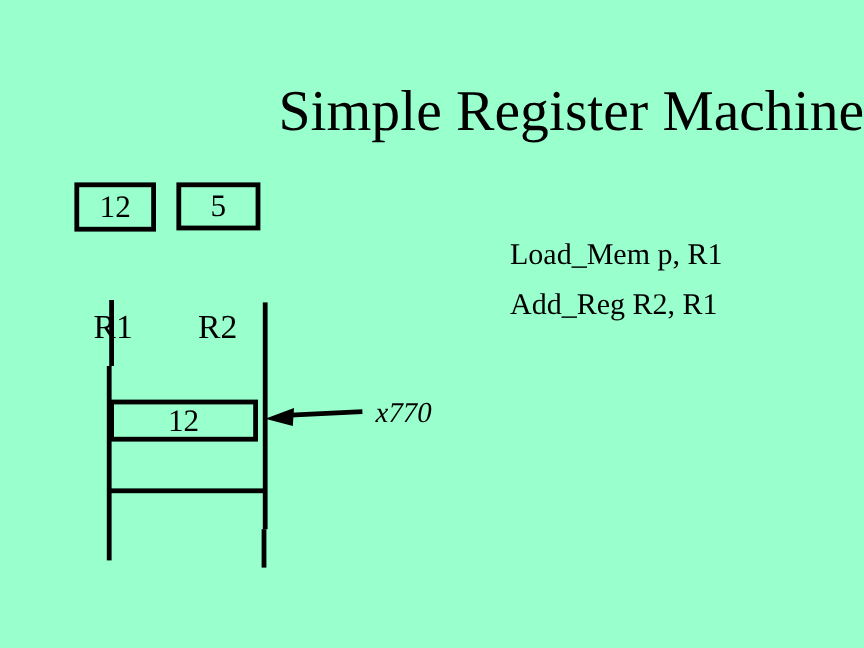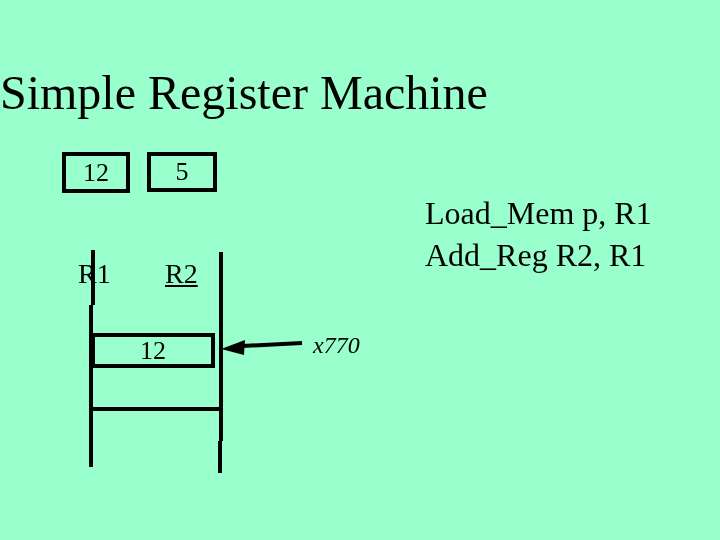--- a/index.html
+++ b/index.html
@@ -15,40 +15,40 @@
     color: #000;
     font-family: "Liberation Serif", "DejaVu Serif", serif;
     overflow: hidden;
   }
   .abs { position: absolute; }
 
   .slide-title {
     top: 69px;
     left: 0;
     width: 720px;
-    text-align: left;
+    text-align: right;
     font-size: 48px;
     line-height: 48px;
     white-space: nowrap;
   }
 
   .reg-box {
     box-sizing: border-box;
     border: 4px solid #000;
     display: flex;
     align-items: center;
     justify-content: center;
     font-size: 26px;
   }
   .reg-box-r1 { left: 62px;  top: 152px; width: 68px; height: 41px; }
   .reg-box-r2 { left: 147px; top: 152px; width: 70px; height: 40px; }
 
   .reg-label { font-size: 28px; line-height: 1; margin-top: 48px; }
   .reg-label-r1 { left: 78px;  top: 212px; }
-  .reg-label-r2 { left: 165px; top: 212px; text-decoration: underline; }
+  .reg-label-r2 { left: 165px; top: 212px; }
 
   .vline { background: #000; width: 4px; }
   .vline-left-a  { left: 91px; top: 250px; height: 55px; }
   .vline-left-b  { left: 89px; top: 305px; height: 162px; }
   .vline-right-a { left: 219px; top: 252px; height: 189px; }
   .vline-right-b { left: 218px; top: 441px; height: 32px; }
 
   .mem-cell {
     box-sizing: border-box;
     left: 91px; top: 333px; width: 124px; height: 35px;
@@ -61,21 +61,21 @@
   .mem-divider { left: 91px; top: 407px; width: 131px; height: 4px; background: #000; }
 
   .arrow-svg { left: 218px; top: 334px; }
 
   .addr-label { left: 313px; top: 333px; font-size: 24px; line-height: 1; font-style: italic; }
   .memory-label { left: 230px; top: 380px; font-size: 28px; line-height: 1; }
 
   .program {
     left: 425px;
     top: 192px;
-    font-size: 32px;
+    font-size: 25px;
     line-height: 42px;
     white-space: nowrap;
   }
 </style>
 </head>
 <body>
 
 <div class="slide">
 
   <div class="abs slide-title">Simple Register Machine</div>

